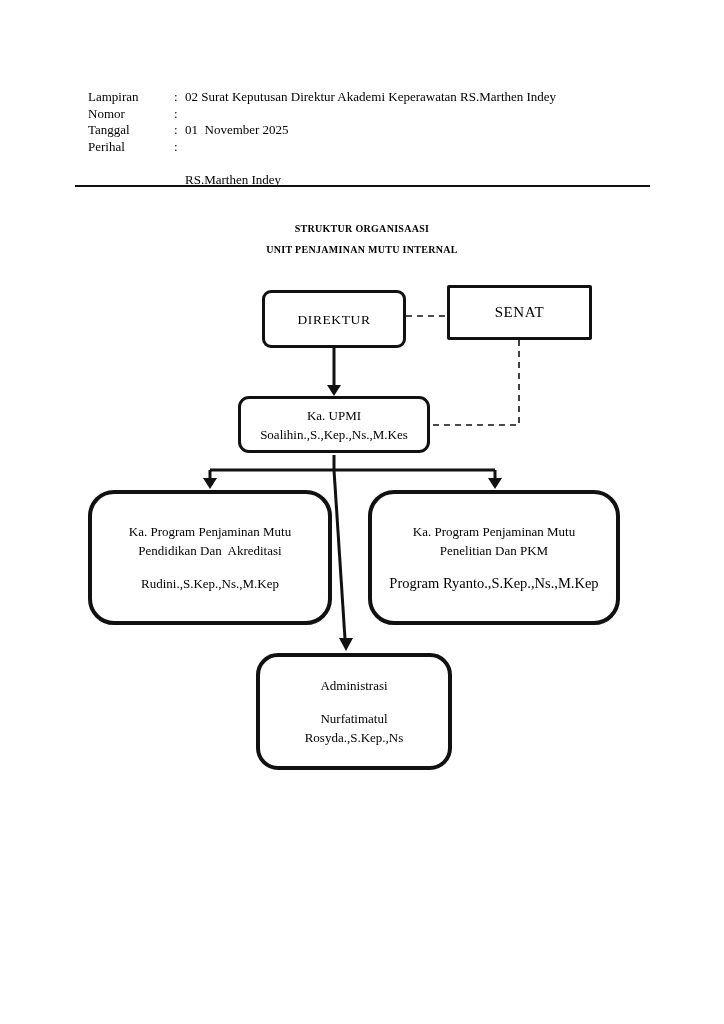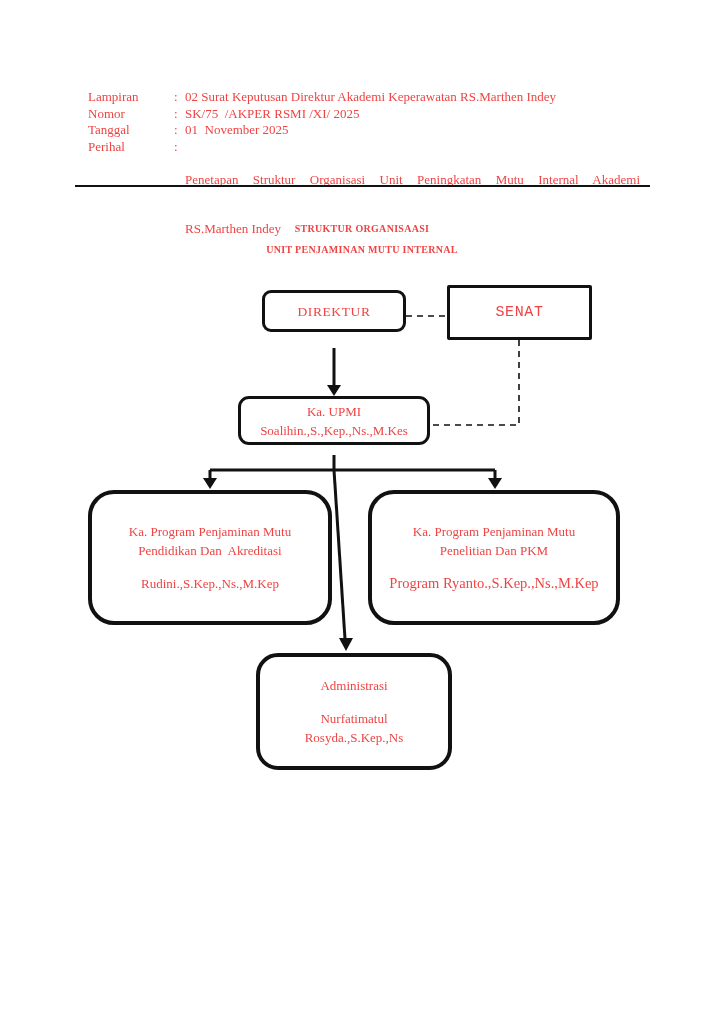--- a/index.html
+++ b/index.html
@@ -3,21 +3,21 @@
 <meta charset="utf-8">
 <style>
   * { margin: 0; padding: 0; box-sizing: border-box; }
   html, body { background: #ffffff; }
   .page {
     position: relative;
     width: 724px;
     height: 1024px;
     background: #ffffff;
     font-family: "Liberation Serif", serif;
-    color: #ef4444;
+    color: #000000;
     overflow: hidden;
   }
 
   
   .header-block {
     position: absolute;
     left: 88px;
     top: 89px;
     width: 552px;
     font-size: 13px;
@@ -66,23 +66,23 @@
     display: flex;
     flex-direction: column;
     align-items: center;
     justify-content: center;
     text-align: center;
     font-size: 13px;
     line-height: 19px;
   }
   .box-line { white-space: pre-wrap; }
 
-  .node-direktur { left: 262px; top: 290px; width: 144px; height: 42px; border-radius: 9px; font-size: 13.5px; letter-spacing: 0.6px; }
-  .node-senat    { left: 447px; top: 285px; width: 145px; height: 55px; border-radius: 2px; font-size: 15px; letter-spacing: 0.6px; font-family: Liberation Mono, monospace; }
-  .node-upmi     { left: 238px; top: 396px; width: 192px; height: 49px; border-radius: 11px; }
+  .node-direktur { left: 262px; top: 290px; width: 144px; height: 58px; border-radius: 9px; font-size: 13.5px; letter-spacing: 0.6px; }
+  .node-senat    { left: 447px; top: 285px; width: 145px; height: 55px; border-radius: 2px; font-size: 15px; letter-spacing: 0.6px; }
+  .node-upmi     { left: 238px; top: 396px; width: 192px; height: 57px; border-radius: 11px; }
   .node-left     { left: 88px;  top: 490px; width: 244px; height: 135px; border-radius: 26px; border-width: 4px; }
   .node-right    { left: 368px; top: 490px; width: 252px; height: 135px; border-radius: 26px; border-width: 4px; }
   .node-admin    { left: 256px; top: 653px; width: 196px; height: 117px; border-radius: 22px; border-width: 4px; }
 
   .gap-sm { height: 14px; }
   .name-lg { font-size: 14.5px; }
 </style>
 </head>
 <body>
 
@@ -90,32 +90,30 @@
 
   <div class="header-block">
     <div class="hdr-row">
       <div class="hdr-label">Lampiran</div>
       <div class="hdr-colon">:</div>
       <div class="hdr-value">02 Surat Keputusan Direktur Akademi Keperawatan RS.Marthen Indey</div>
     </div>
     <div class="hdr-row">
       <div class="hdr-label">Nomor</div>
       <div class="hdr-colon">:</div>
-      <div class="hdr-value">SK/75  /AKPER RSMI /XI/ 2025</div>
     </div>
     <div class="hdr-row">
       <div class="hdr-label">Tanggal</div>
       <div class="hdr-colon">:</div>
       <div class="hdr-value">01  November 2025</div>
     </div>
     <div class="hdr-row">
       <div class="hdr-label">Perihal</div>
       <div class="hdr-colon">:</div>
       <div class="hdr-value">
-        <div class="perihal-line1">Penetapan Struktur Organisasi Unit Peningkatan Mutu Internal Akademi</div>
         <div class="perihal-line3">RS.Marthen Indey</div>
       </div>
     </div>
   </div>
 
   <div class="rule"></div>
 
   <div class="title-block">
     <div>STRUKTUR ORGANISAASI</div>
     <div>UNIT PENJAMINAN MUTU INTERNAL</div>

